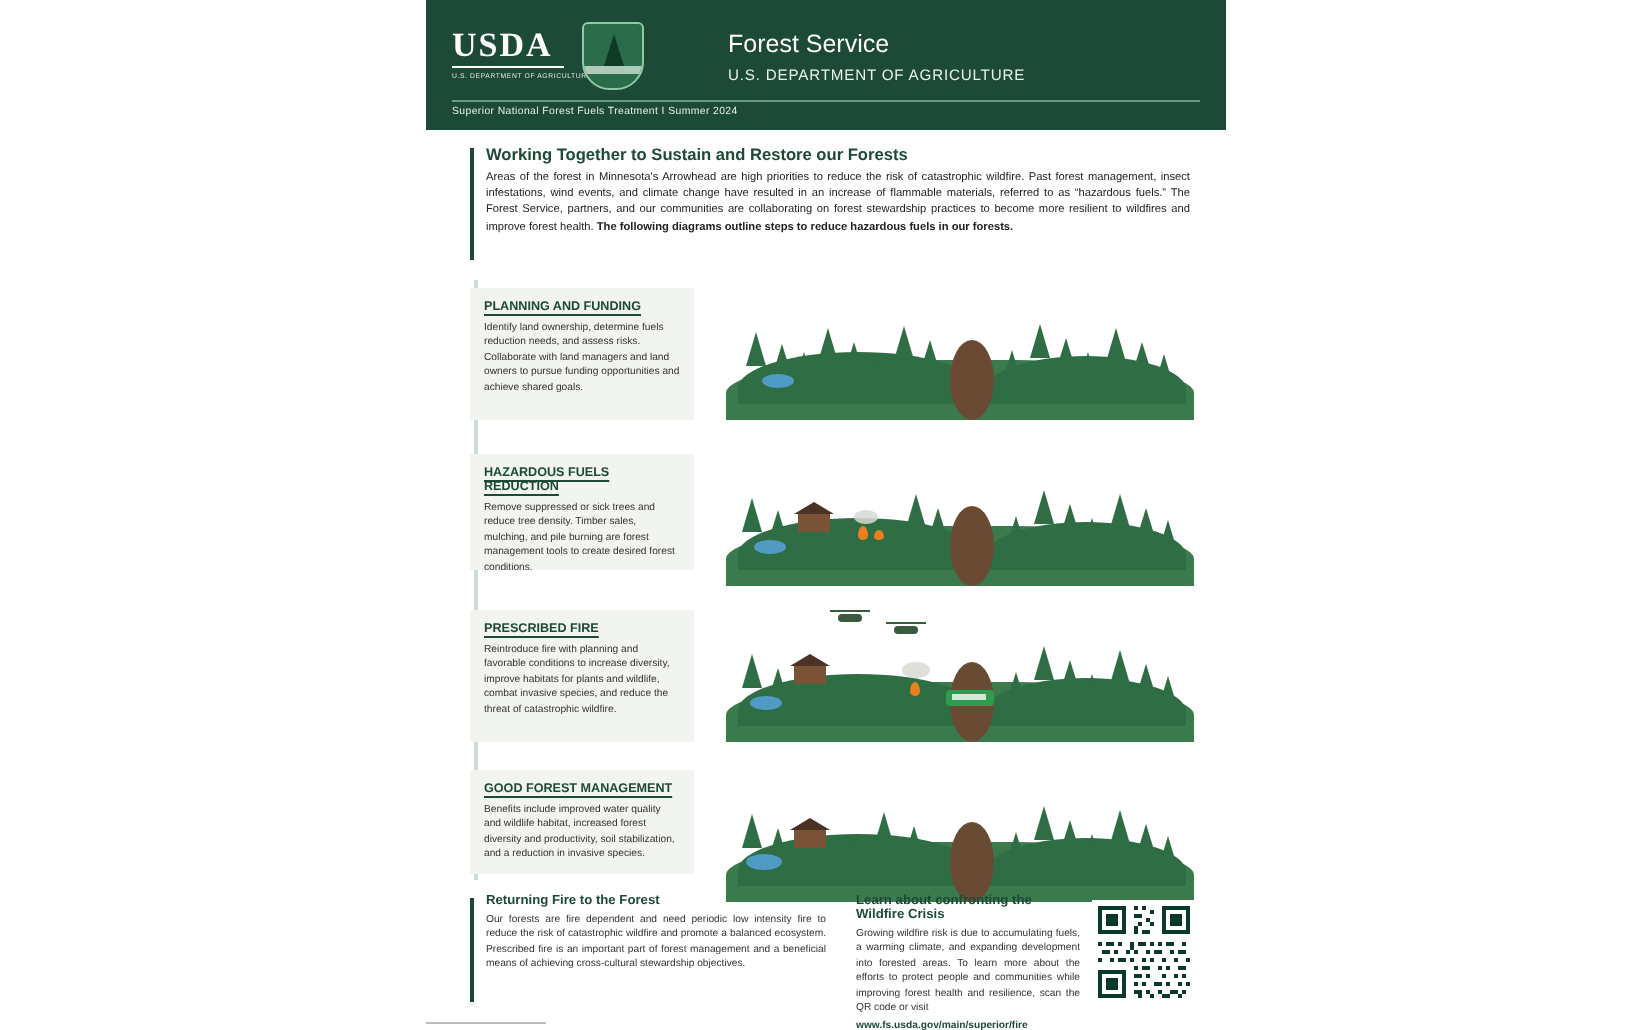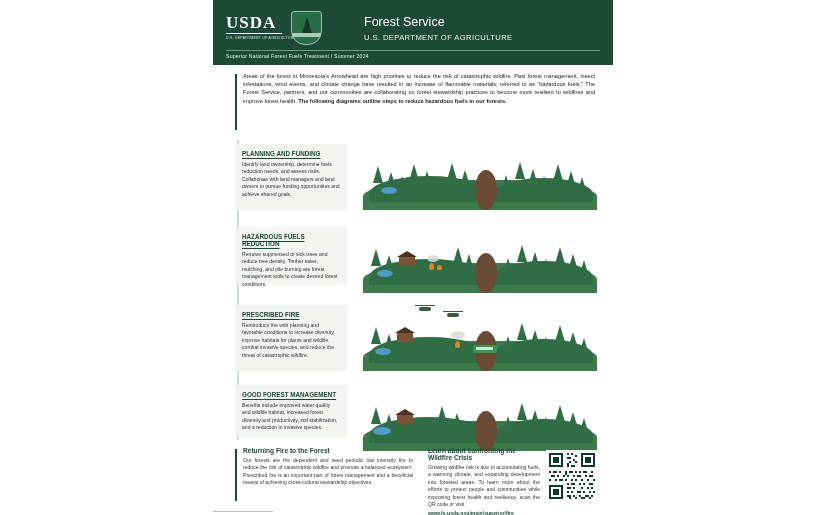--- a/index.html
+++ b/index.html
@@ -336,20 +336,21 @@
       <div class="agency-sub">U.S. DEPARTMENT OF AGRICULTURE</div>
     </div>
 
     <div class="header-rule"></div>
     <div class="header-caption">Superior National Forest Fuels Treatment I Summer 2024</div>
   </div>
 
   <div class="intro">
     <div class="intro-bar"></div>
     <div class="intro-inner">
+      <div class="intro-title">Working Together to Sustain and Restore our Forests</div>
       <div class="intro-body">
         <span>Areas of the forest in Minnesota's Arrowhead are high priorities to reduce the risk of catastrophic wildfire. Past forest management, insect infestations, wind events, and climate change have resulted in an increase of flammable materials, referred to as “hazardous fuels.” The Forest Service, partners, and our communities are collaborating on forest stewardship practices to become more resilient to wildfires and improve forest health.</span>
         <b>The following diagrams outline steps to reduce hazardous fuels in our forests.</b>
       </div>
     </div>
   </div>
 
   <div class="spine"></div>
 
   <div class="step" style="top:144px;">

